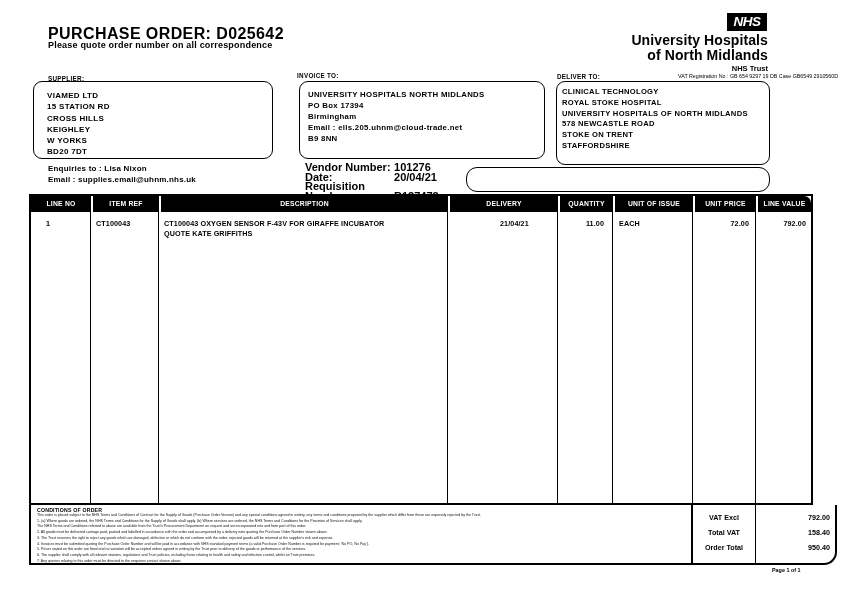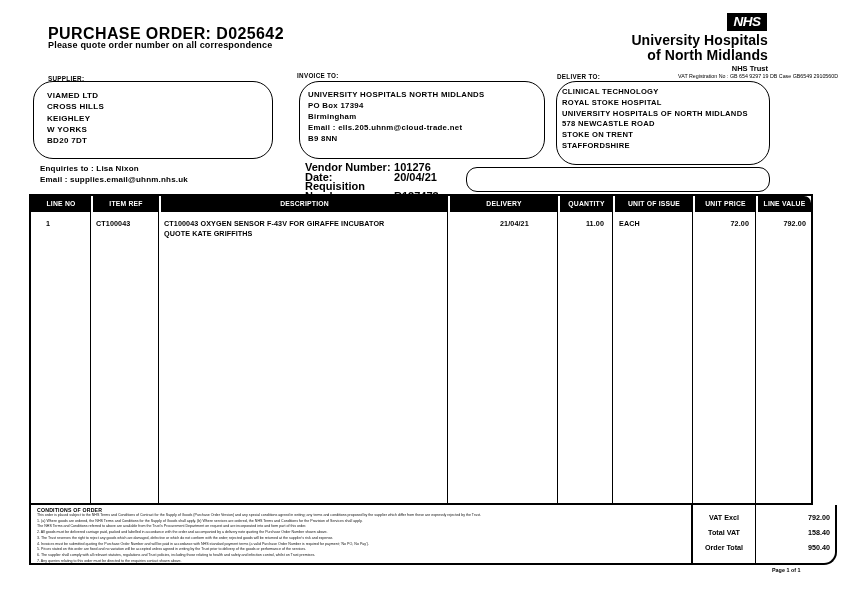--- a/index.html
+++ b/index.html
@@ -14,31 +14,31 @@
   .nhs-logo { left:727px; top:13px; width:40px; height:18px; background:#000; color:#fff;
               font-style:italic; font-weight:900; font-size:13.5px; text-align:center; line-height:18px; letter-spacing:-.5px; }
   .trust-block { left:520px; top:33px; width:248px; text-align:right; }
   .trust-line  { font-size:14px; font-weight:700; line-height:14.5px; letter-spacing:.1px; }
   .trust-type  { font-size:7.5px; font-weight:700; margin-top:2px; }
   .deliver-label { left:557px; top:73px; font-size:6.2px; font-weight:700; }
   .vat-line      { left:604px; top:73px; width:234px; font-size:5.3px; font-weight:500; text-align:right; }
 
   
   .box-label { font-size:6.3px; font-weight:700; letter-spacing:.3px; }
-  .rbox { position:absolute; border:1.6px solid #000; border-radius:20px; }
+  .rbox { position:absolute; border:1.6px solid #000; border-radius:9px; }
   .addr { font-weight:700; letter-spacing:.3px; }
   .supplier-box { left:33px;  top:81px; width:240px; height:78px; padding:8px 0 0 13px; }
   .supplier-box .addr { font-size:8px;   line-height:11.3px; }
   .invoice-box  { left:299px; top:81px; width:246px; height:78px; padding:7px 0 0 8px; }
   .invoice-box .addr  { font-size:7.8px; line-height:11px; }
   .deliver-box  { left:556px; top:81px; width:214px; height:84px; padding:5px 0 0 5px; }
   .deliver-box .addr  { font-size:7.6px; line-height:10.8px; }
   .note-box     { left:466px; top:167px; width:304px; height:25px; border-radius:11px; }
 
-  .contact-line { left:40px; font-size:8px; letter-spacing:.2px; }
+  .contact-line { left:48px; font-size:8px; letter-spacing:.2px; }
   .contact-line .lbl { font-weight:700; }
   .contact-line .val { font-weight:600; }
   .meta-block { left:305px; top:163px; font-size:11px; line-height:9.6px; }
   .meta-row .lbl { display:inline-block; width:86px; font-weight:700; }
   .meta-row .val { font-weight:600; }
 
   
   .po-table { left:29px; top:194px; width:784px; height:311px; border:2px solid #000; }
   .t-head { display:flex; height:16px; background:#000; border-radius:0 7px 0 0; }
   .th { color:#fff; font-size:6.8px; font-weight:700; text-align:center; line-height:16px;
@@ -88,20 +88,21 @@
     <div class="trust-line">University Hospitals</div>
     <div class="trust-line">of North Midlands</div>
     <div class="trust-type">NHS Trust</div>
   </div>
   <div class="abs deliver-label box-label">DELIVER TO:</div>
   <div class="abs vat-line">VAT Registration No : GB 654 9297 19  DB Case GB6549 2910560D</div>
 
   <div class="abs box-label" style="left:48px; top:75px;">SUPPLIER:</div>
   <div class="rbox supplier-box">
     <div class="addr">VIAMED LTD</div>
+    <div class="addr">15 STATION RD</div>
     <div class="addr">CROSS HILLS</div>
     <div class="addr">KEIGHLEY</div>
     <div class="addr">W YORKS</div>
     <div class="addr">BD20 7DT</div>
   </div>
   <div class="abs contact-line" style="top:164px;">
     <span class="lbl">Enquiries to :</span>
     <span class="val">Lisa Nixon</span>
   </div>
   <div class="abs contact-line" style="top:175px;">

